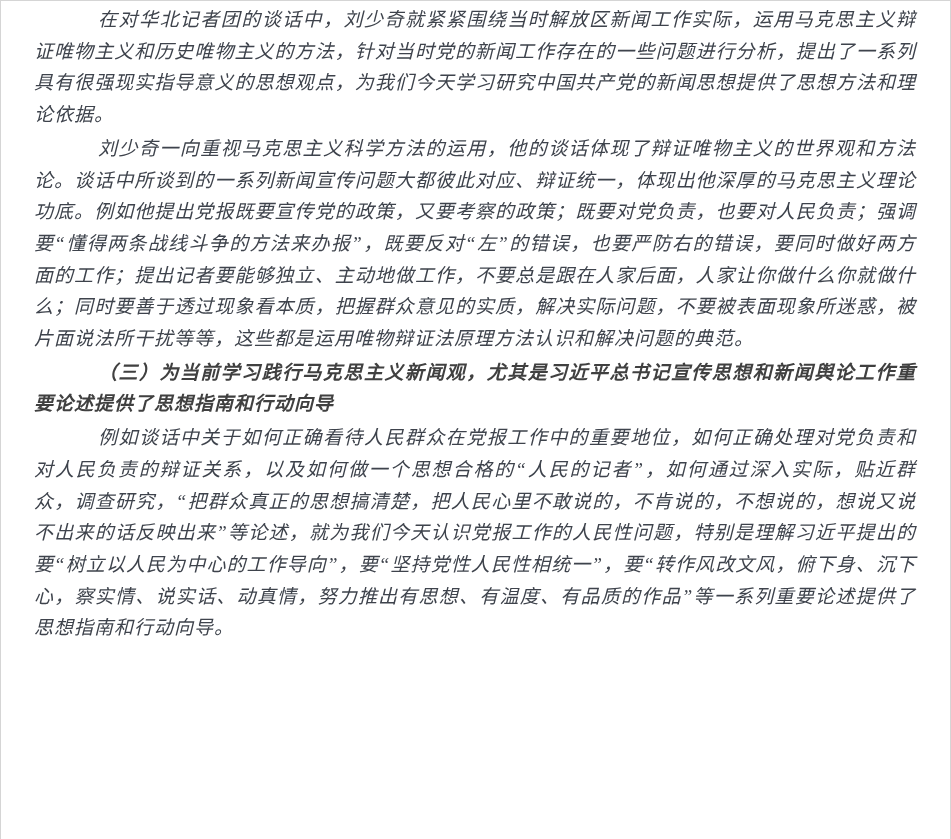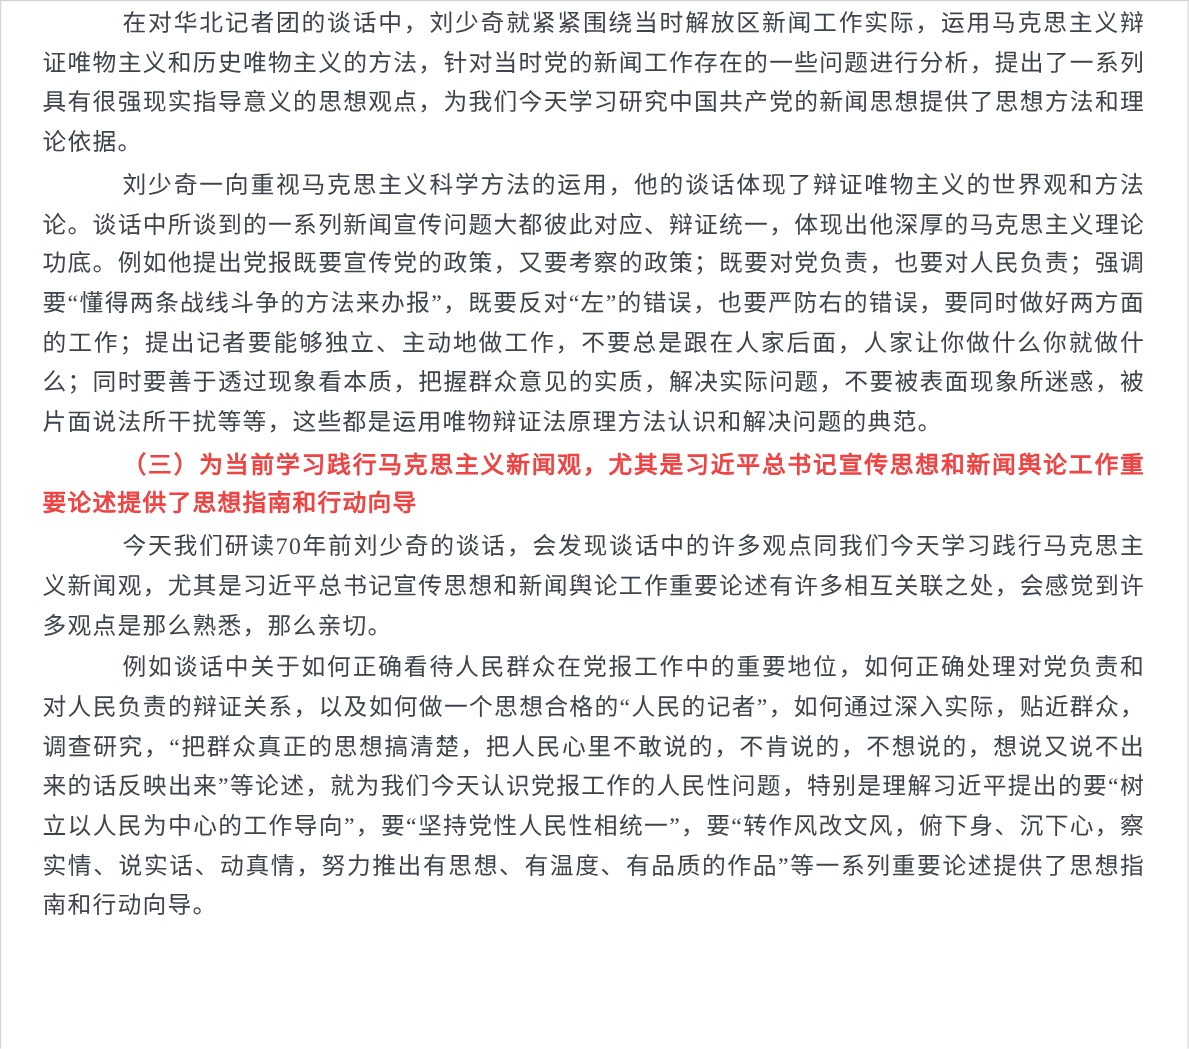--- a/index.html
+++ b/index.html
@@ -11,44 +11,44 @@
     position: relative;
     width: 951px;
     height: 839px;
     box-sizing: border-box;
     background: #ffffff;
     border-top: 1px solid #d5d5d5;
     border-left: 1px solid #d5d5d5;
     border-right: 1px solid #d5d5d5;
     padding: 3px 34px 0 33px;
     overflow: hidden;
+    font-style: italic;
   }
   .para, .heading {
     font-family: "Liberation Serif", "DejaVu Serif", serif;
     font-size: 19px;
     line-height: 31.7px;
     letter-spacing: 1px;
     text-align: justify;
     text-indent: 64px;
     margin: 0 0 2px 0;
     color: #3e434c;
     word-break: break-all;
   }
   .heading {
     font-weight: bold;
-    color: #ef4444;
+    color: #404040;
   }
 </style>
 </head>
 <body>
 
 <div class="page">
   <p class="para">在对华北记者团的谈话中，刘少奇就紧紧围绕当时解放区新闻工作实际，运用马克思主义辩证唯物主义和历史唯物主义的方法，针对当时党的新闻工作存在的一些问题进行分析，提出了一系列具有很强现实指导意义的思想观点，为我们今天学习研究中国共产党的新闻思想提供了思想方法和理论依据。</p>
 
   <p class="para">刘少奇一向重视马克思主义科学方法的运用，他的谈话体现了辩证唯物主义的世界观和方法论。谈话中所谈到的一系列新闻宣传问题大都彼此对应、辩证统一，体现出他深厚的马克思主义理论功底。例如他提出党报既要宣传党的政策，又要考察的政策；既要对党负责，也要对人民负责；强调要“懂得两条战线斗争的方法来办报”，既要反对“左”的错误，也要严防右的错误，要同时做好两方面的工作；提出记者要能够独立、主动地做工作，不要总是跟在人家后面，人家让你做什么你就做什么；同时要善于透过现象看本质，把握群众意见的实质，解决实际问题，不要被表面现象所迷惑，被片面说法所干扰等等，这些都是运用唯物辩证法原理方法认识和解决问题的典范。</p>
 
 
   <h3 class="heading">（三）为当前学习践行马克思主义新闻观，尤其是习近平总书记宣传思想和新闻舆论工作重要论述提供了思想指南和行动向导</h3>
 
-  <p class="para">今天我们研读70年前刘少奇的谈话，会发现谈话中的许多观点同我们今天学习践行马克思主义新闻观，尤其是习近平总书记宣传思想和新闻舆论工作重要论述有许多相互关联之处，会感觉到许多观点是那么熟悉，那么亲切。</p>
 
   <p class="para">例如谈话中关于如何正确看待人民群众在党报工作中的重要地位，如何正确处理对党负责和对人民负责的辩证关系，以及如何做一个思想合格的“人民的记者”，如何通过深入实际，贴近群众，调查研究，“把群众真正的思想搞清楚，把人民心里不敢说的，不肯说的，不想说的，想说又说不出来的话反映出来”等论述，就为我们今天认识党报工作的人民性问题，特别是理解习近平提出的要“树立以人民为中心的工作导向”，要“坚持党性人民性相统一”，要“转作风改文风，俯下身、沉下心，察实情、说实话、动真情，努力推出有思想、有温度、有品质的作品”等一系列重要论述提供了思想指南和行动向导。</p>
 </div>
 
 </body></html>

